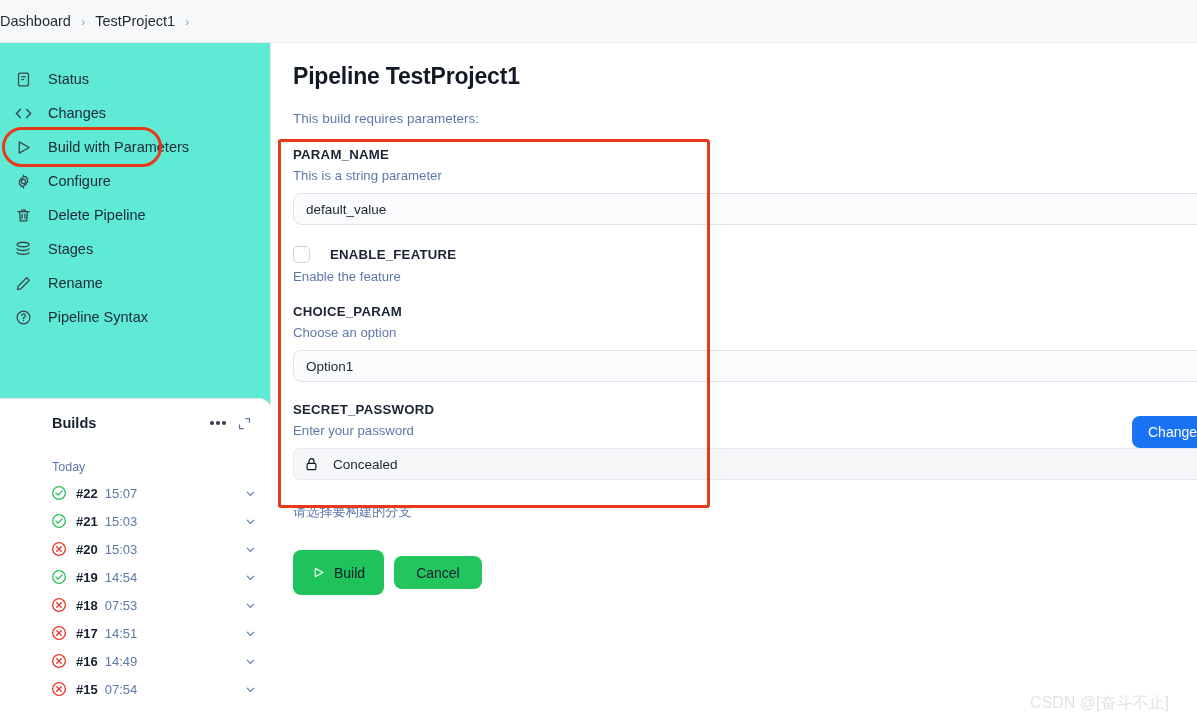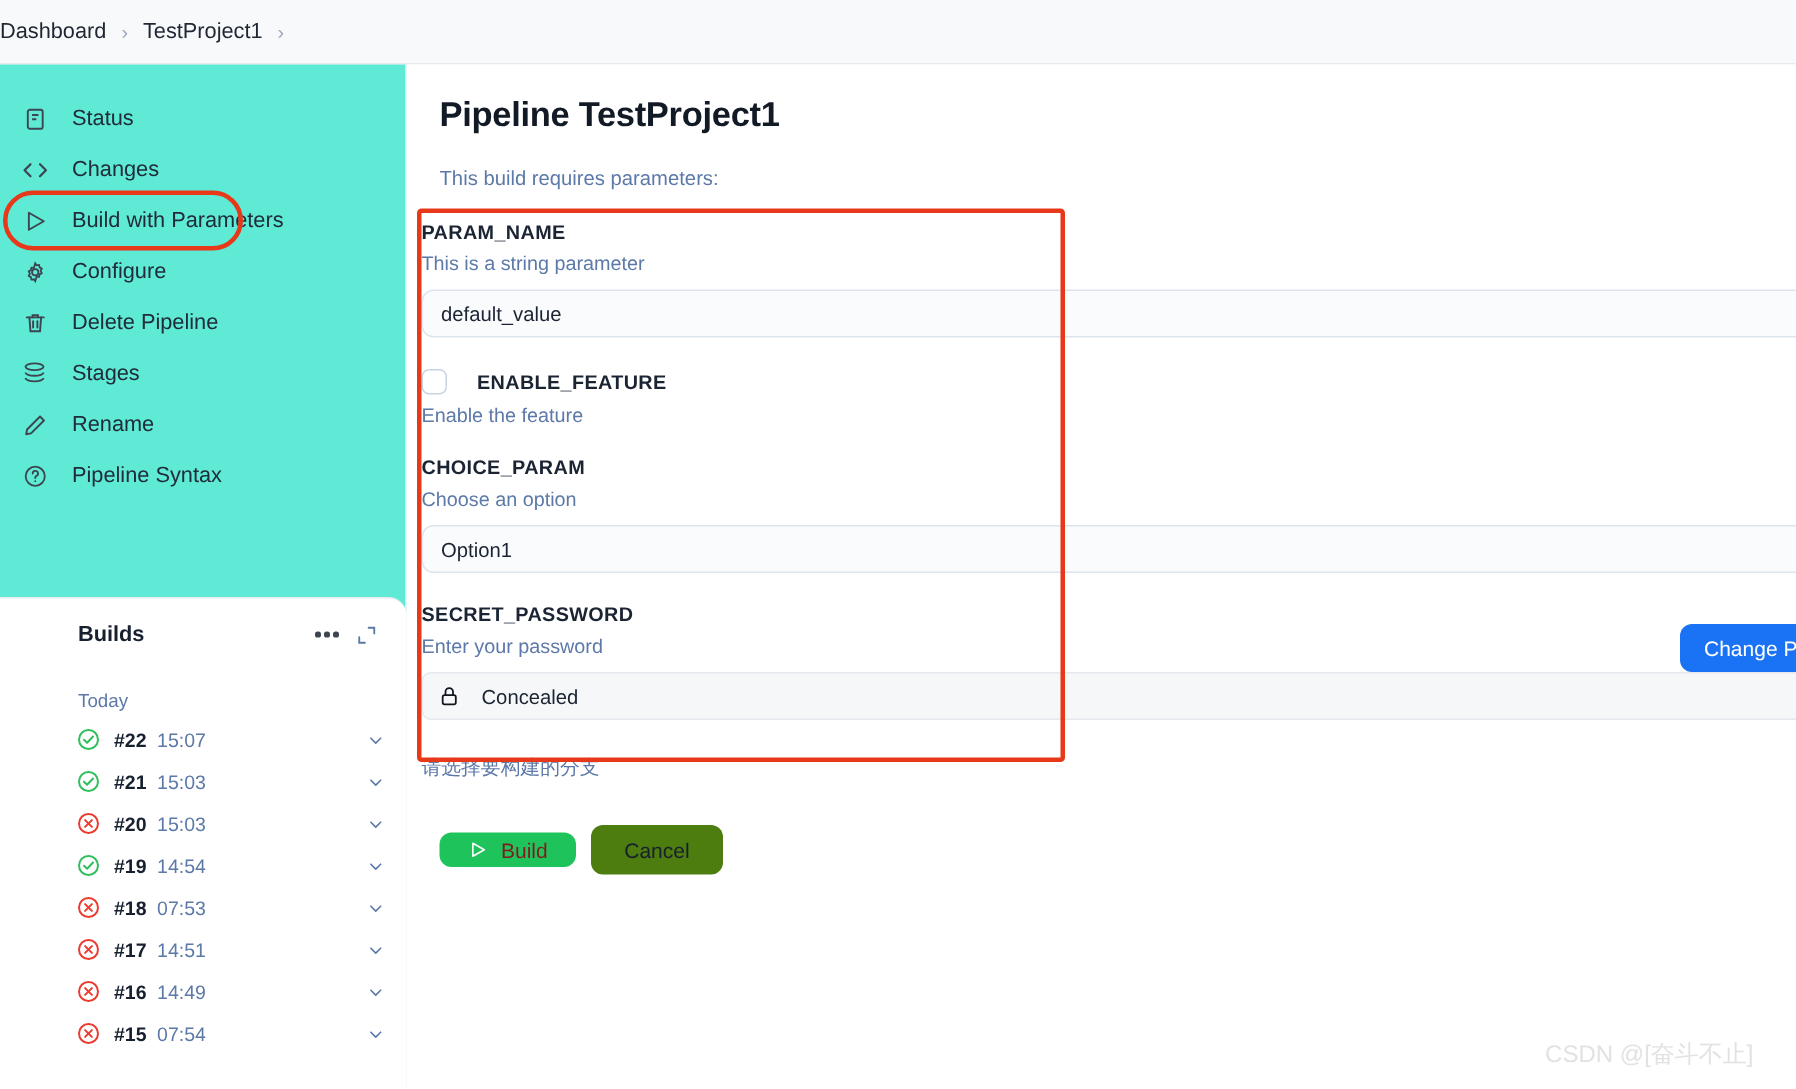--- a/index.html
+++ b/index.html
@@ -105,21 +105,21 @@
   
   #main { position: absolute; left: 271px; top: 43px; right: 0; bottom: 0; background:#fff; }
   #page-title {
     font-size: 23px; font-weight: 700; color: #121a26;
     margin: 20px 0 0 22px; letter-spacing: -0.2px;
   }
   #requires-note {
     font-size: 13.5px; color: #5c79a8; margin: 21px 0 0 22px;
   }
 
-  #params { margin-left: 10px; padding-top: 21px; }
+  #params { margin-left: 22px; padding-top: 21px; }
   .param { position: relative; }
   .param-name {
     font-size: 13.2px; font-weight: 700; color: #1b2troduction; color: #1b2433;
     letter-spacing: 0.25px;
   }
   .param-desc { font-size: 13.2px; color: #5c79a8; margin-top: 6px; }
 
   .field {
     margin-top: 10px; height: 32px;
     border: 1px solid #dde4ee; border-radius: 8px;
@@ -156,28 +156,28 @@
     font-family: "Liberation Mono", "DejaVu Sans Mono", monospace;
     font-size: 13px; font-weight: 700; line-height: 15.5px;
     color: #10161f; padding: 0 2px; white-space: nowrap;
     cursor: pointer;
   }
   .lb-opt.selected { background: #1a56db; color: #ffffff; }
 
   
   #actions { display: flex; align-items: center; gap: 10px; margin: 29px 0 0 22px; }
   #build-btn {
-    height: 23px; padding: 0 19px; border: 0; border-radius: 8px;
-    background: #1ec35c; color: #7f1d1d; font-size: 14px;
+    height: 45px; padding: 0 19px; border: 0; border-radius: 8px;
+    background: #1ec35c; color: #0f172a; font-size: 14px;
     font-family: inherit; display: flex; align-items: center; cursor: pointer;
   }
   #build-btn .tri { margin-right: 9px; display: flex; align-items: center; }
   #cancel-btn {
     height: 33px; padding: 0 22px; border: 0; border-radius: 8px;
-    background: #4d7c0f; color: #17202e; font-size: 14px;
+    background: #22c55e; color: #17202e; font-size: 14px;
     font-family: inherit; cursor: pointer;
   }
 
   #change-pass-btn {
     position: absolute; left: 839px; top: 14px;
     height: 32px; padding: 0 16px; border: 0; border-radius: 8px;
     background: #1a73f5; color: #fff; font-size: 14px;
     font-family: inherit; white-space: nowrap; cursor: pointer;
     display: flex; align-items: center;
   }

